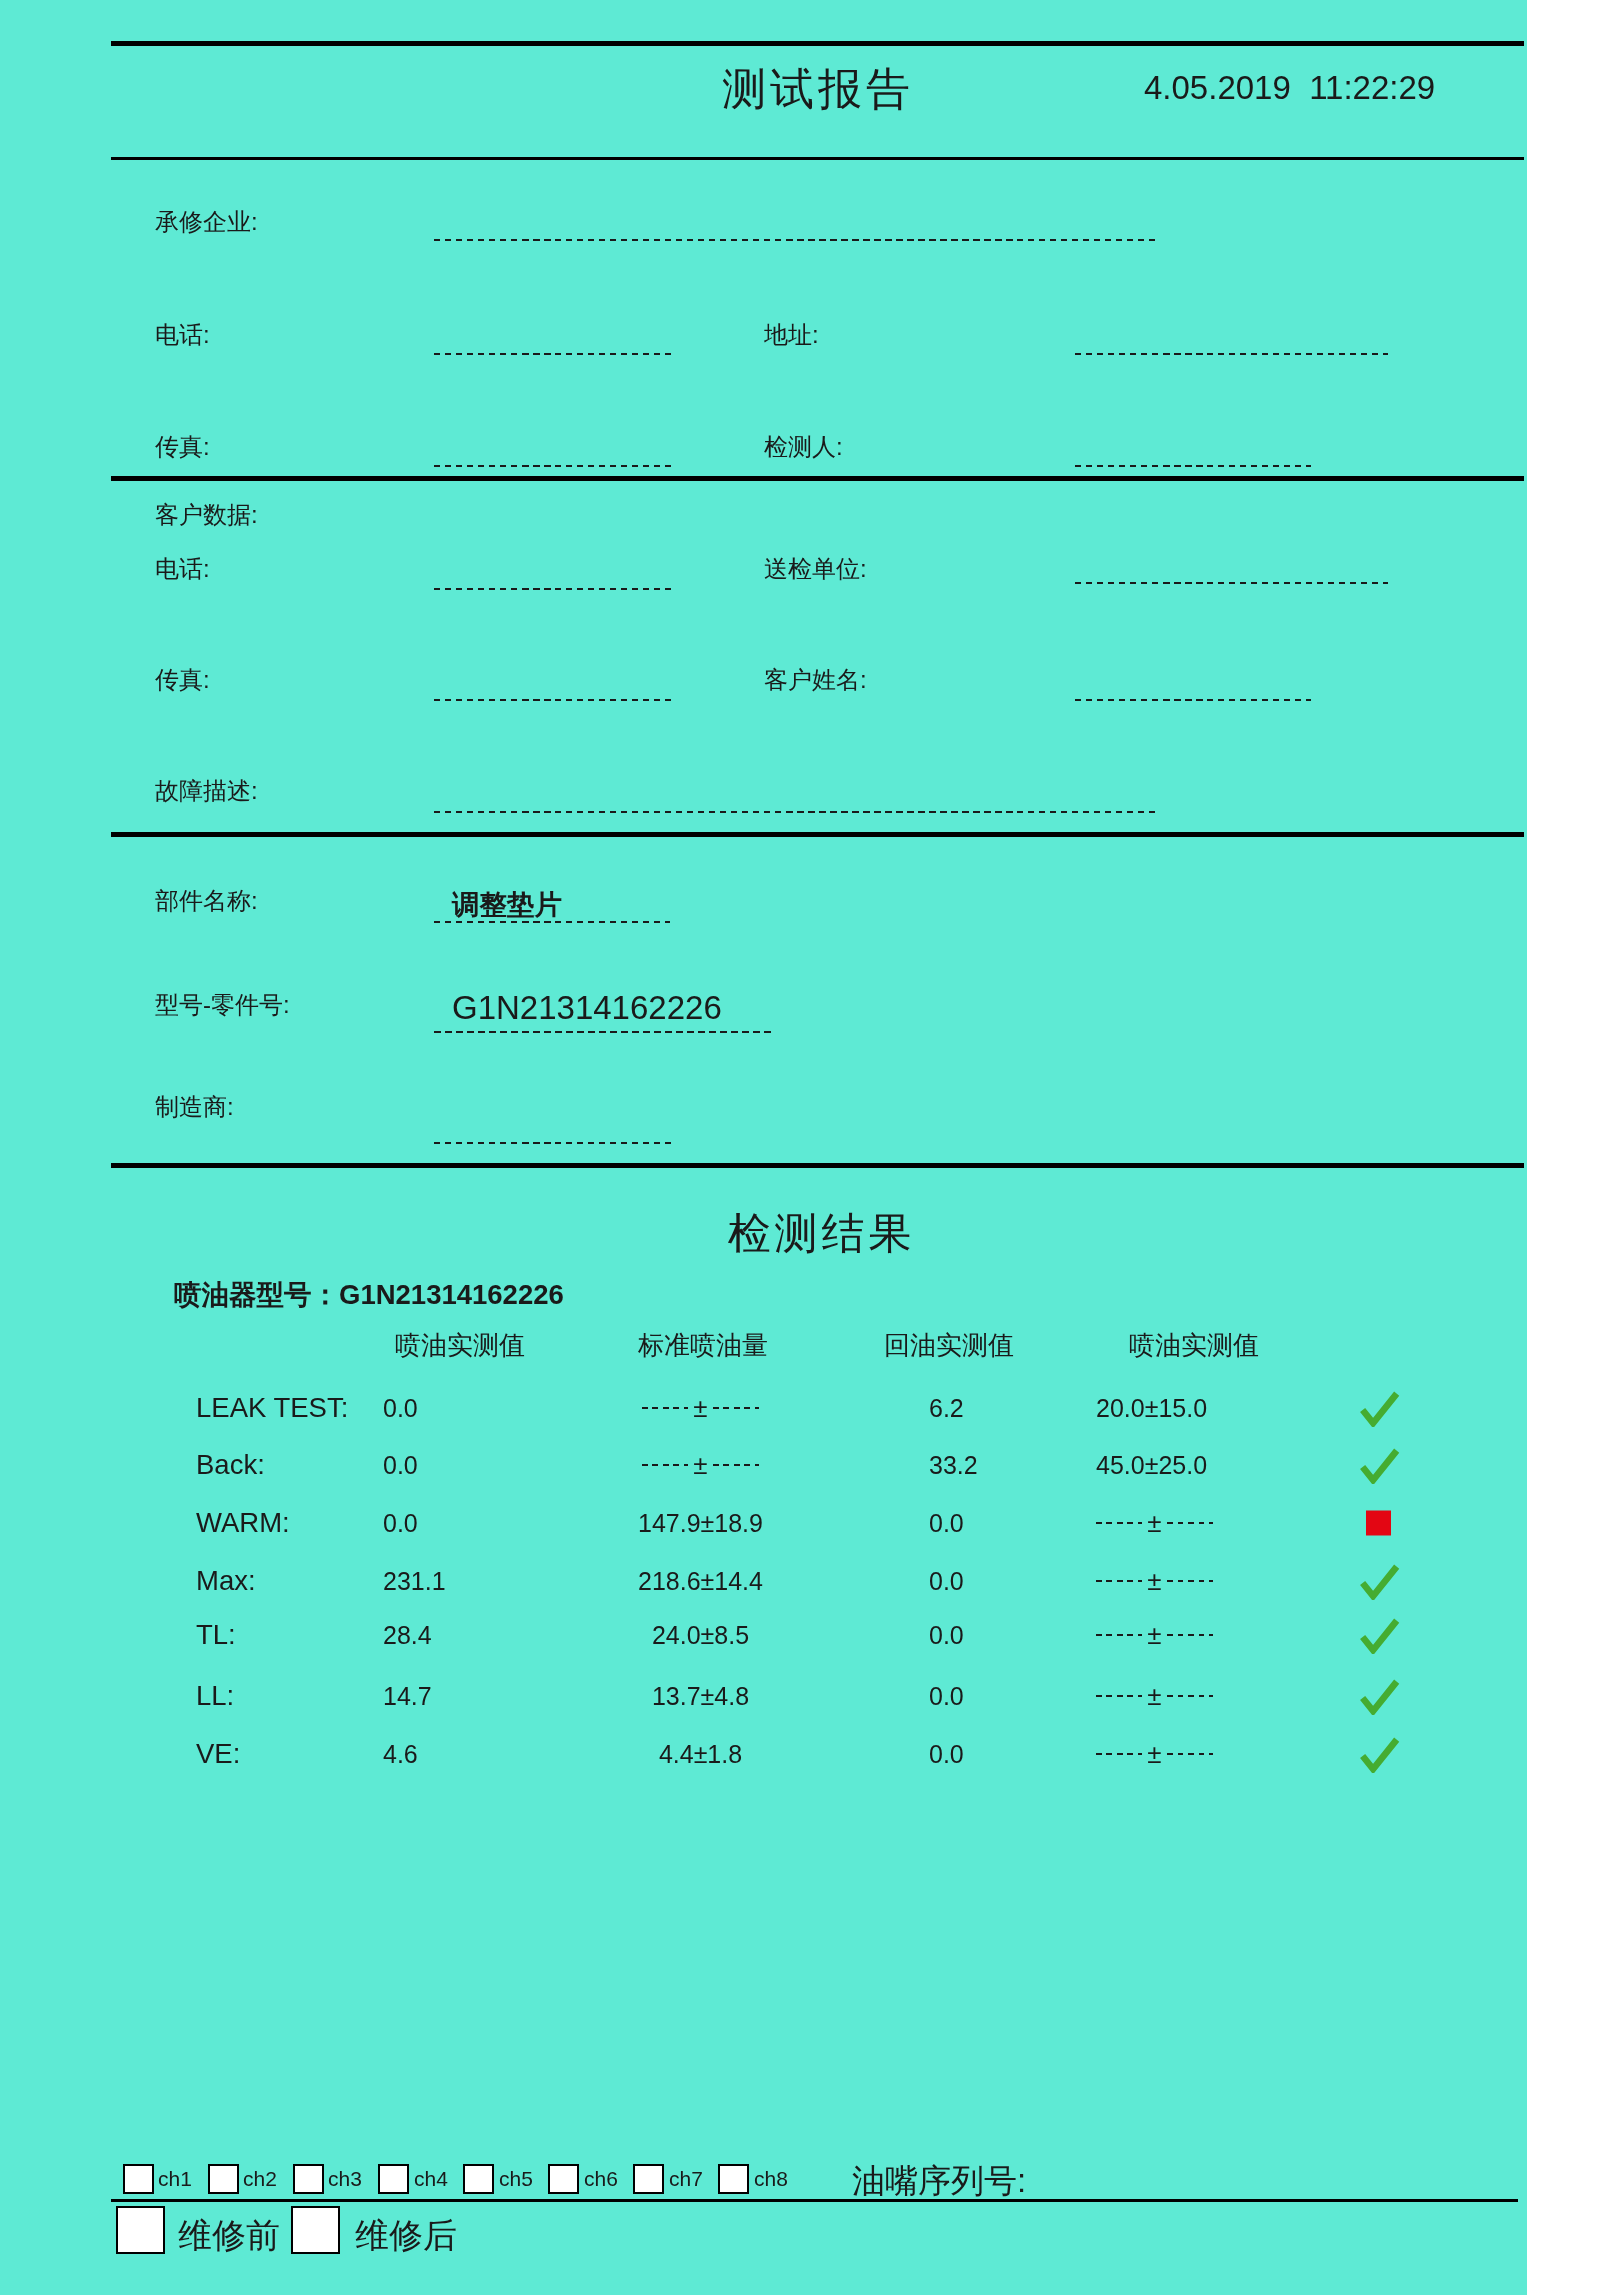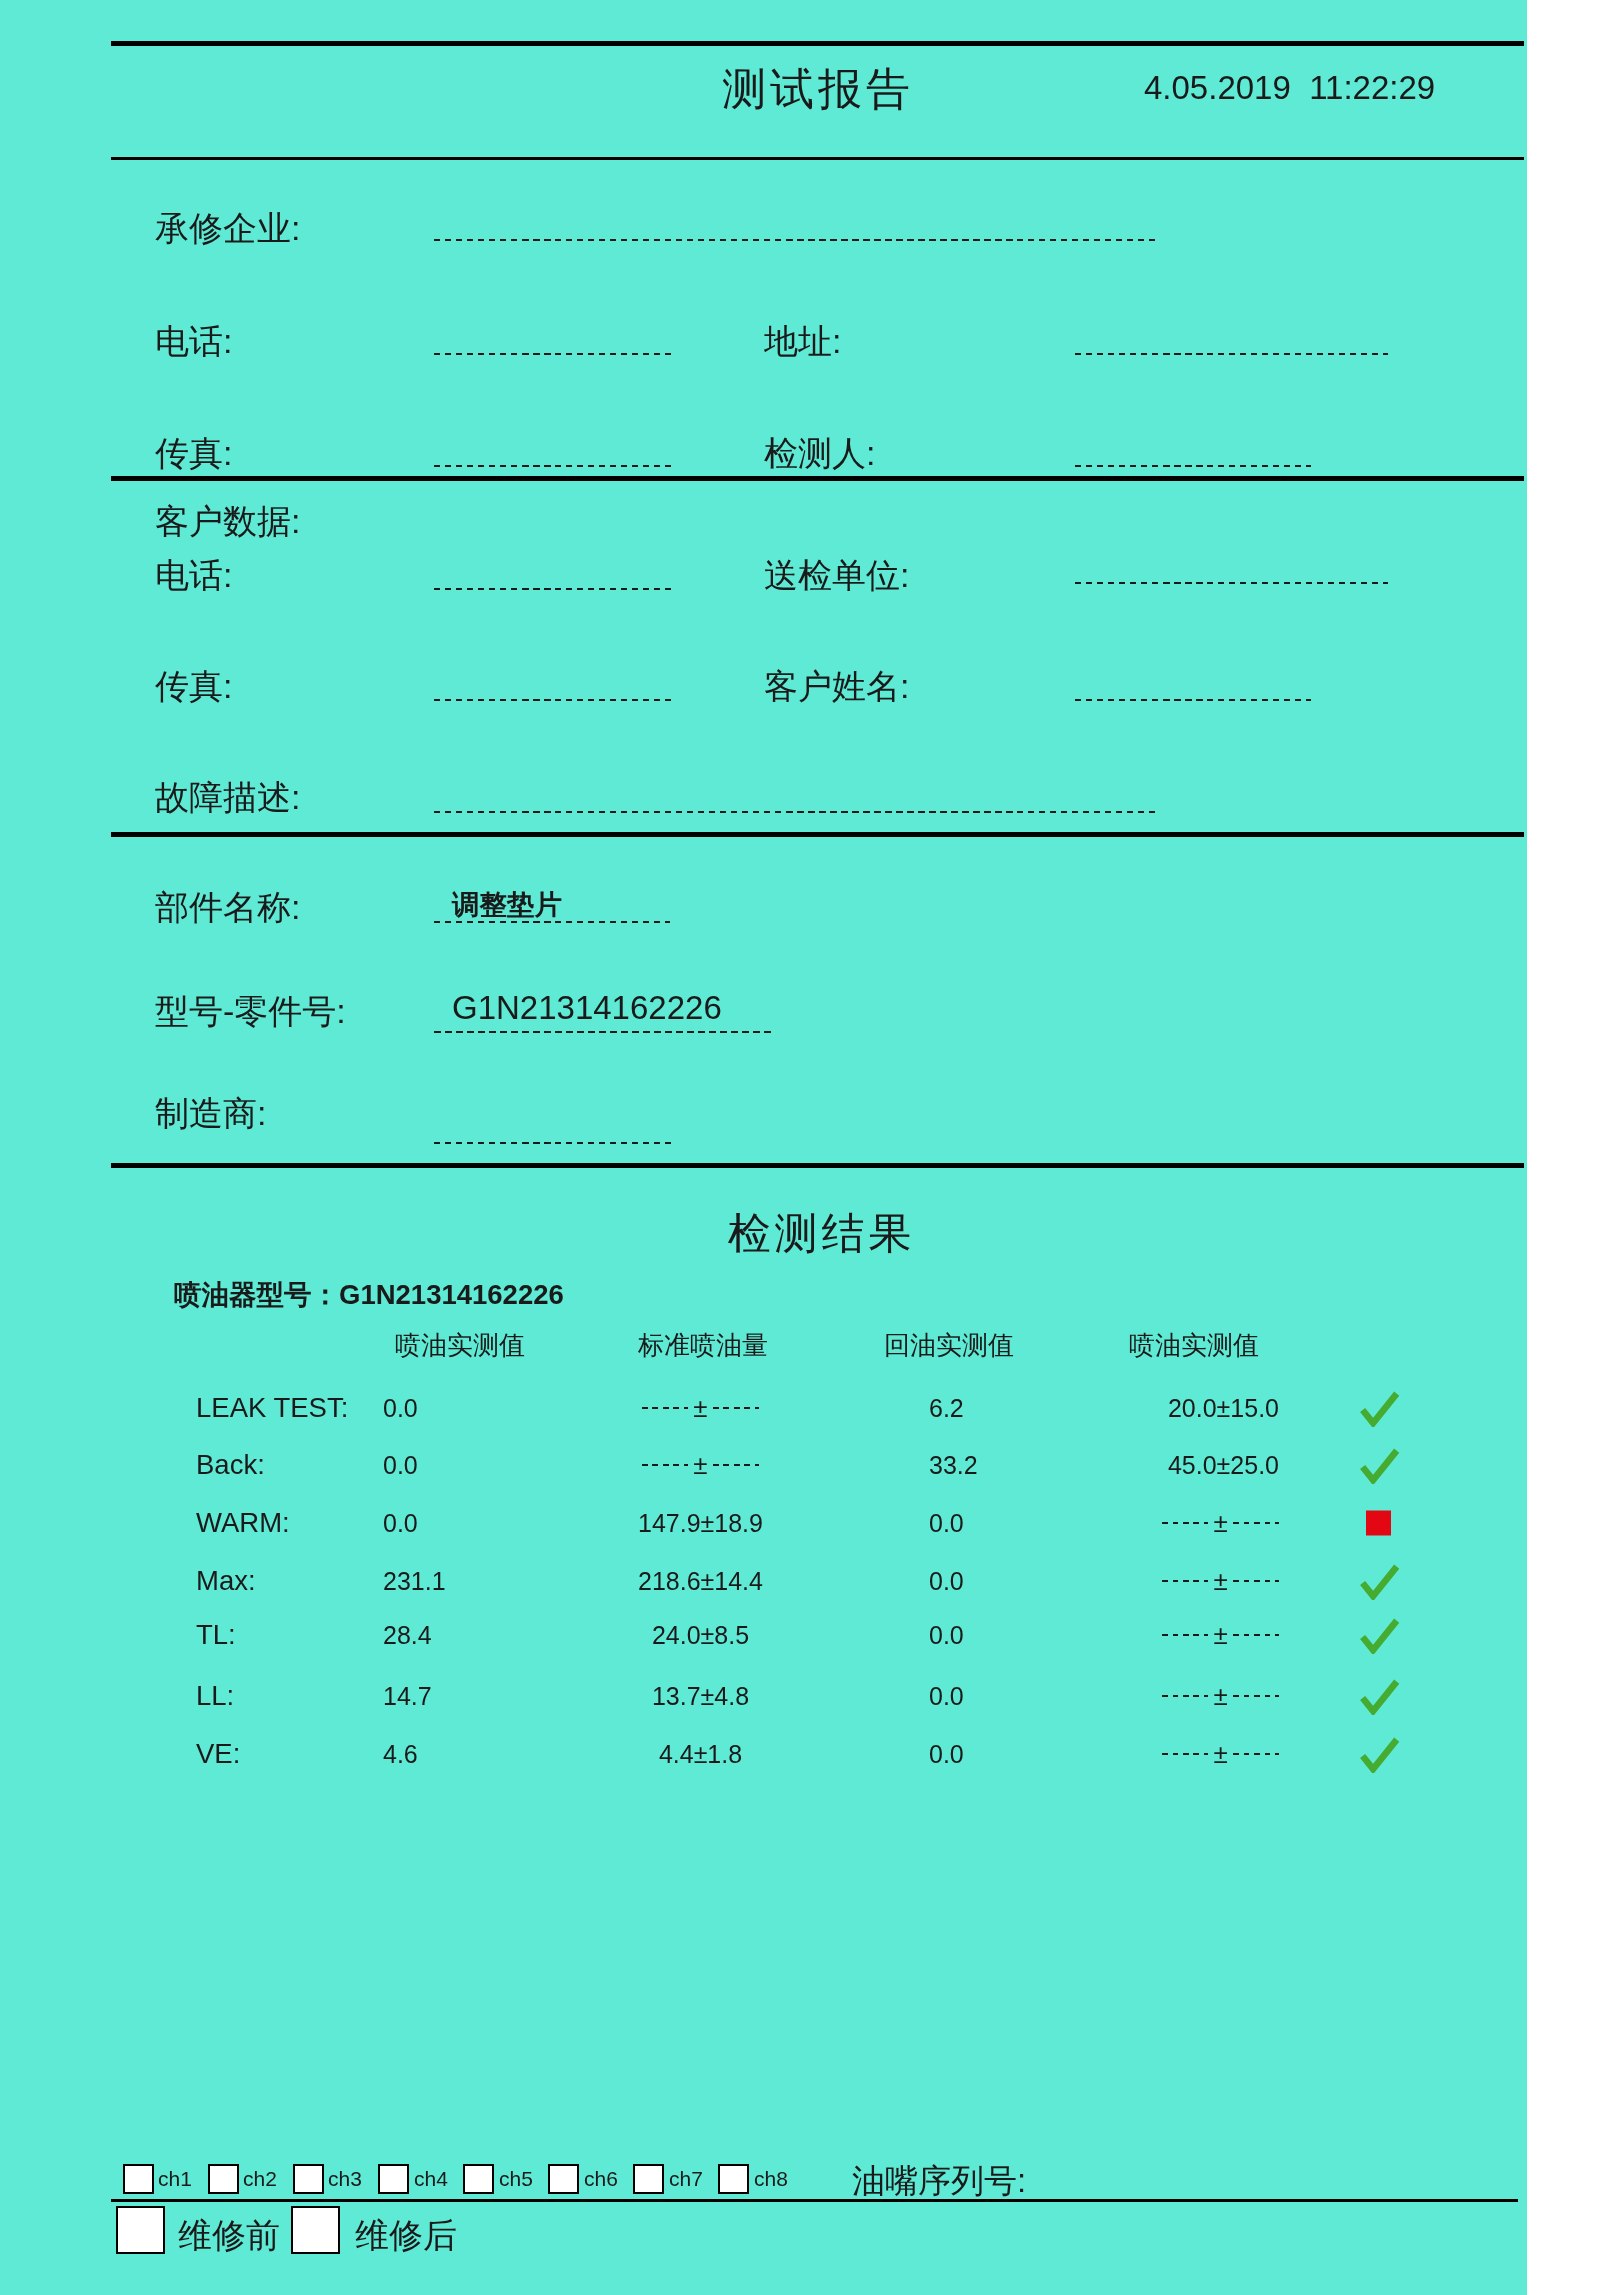--- a/index.html
+++ b/index.html
@@ -1,37 +1,37 @@
 <!DOCTYPE html>
 <html style="font-size:10.5px"><head>
 <meta charset="utf-8">
 <style>
   html,body{margin:0;padding:0;background:#fff;}
   #page{position:relative;width:1527px;height:2295px;background:#5eead4;overflow:hidden;
         font-family:"Liberation Sans","DejaVu Sans",sans-serif;color:#1a1a1a;}
   .hline{position:absolute;left:111px;width:1413px;background:#000;}
   .dots{position:absolute;height:2px;
         background:repeating-linear-gradient(90deg,#1a1a1a 0 6.5px,transparent 6.5px 11px);}
-  .lbl{position:absolute;font-size:34px;white-space:nowrap;}
+  .lbl{position:absolute;font-size:24px;white-space:nowrap;}
   .small-bold{font-size:27.5px;font-weight:bold;}
   .doc-title{position:absolute;left:589px;width:458px;top:60px;text-align:center;
              font-size:44px;letter-spacing:3.9px;white-space:nowrap;}
   .doc-date{position:absolute;left:1144px;top:69px;font-size:33px;white-space:pre;}
   .results-title{position:absolute;left:550px;width:543px;top:1205px;text-align:center;
                  font-size:43px;letter-spacing:3.9px;white-space:nowrap;}
   .inj-line{position:absolute;left:174px;top:1277px;font-size:27.5px;font-weight:bold;white-space:nowrap;}
   .col-head{position:absolute;top:1328px;width:196px;text-align:center;font-size:26px;white-space:nowrap;}
   .trow{position:absolute;left:0;width:1623px;height:38px;}
   .trow>span,.trow>div{position:absolute;top:50%;transform:translateY(-50%);}
   .c-label{left:196px;font-size:27.5px;white-space:nowrap;}
   .cv{font-size:25px;white-space:nowrap;}
   .c1{left:383px;}
   .c2{left:609px;width:183px;display:flex;justify-content:center;}
   .c3{left:929px;}
-  .c4{left:1096px;width:183px;display:flex;justify-content:flex-end;}
+  .c4{left:1096px;width:183px;display:flex;justify-content:flex-start;}
   .c-status{left:1347px;width:63px;display:flex;justify-content:center;align-items:center;}
   .ph{display:flex;align-items:center;gap:5.2px;}
   .ph .seg{width:46px;height:2px;
            background:repeating-linear-gradient(90deg,#1a1a1a 0 5.9px,transparent 5.9px 10.5px);}
   .ph .pm{font-size:26px;line-height:1;}
   .fail-square{width:25px;height:25px;}
   .chk-box{position:absolute;width:31px;height:30px;border:2px solid #000;background:#fff;box-sizing:border-box;}
   .chk-label{position:absolute;top:2167px;font-size:21px;white-space:nowrap;}
   .big-box{position:absolute;top:2206px;width:49px;height:48px;border:2px solid #000;background:#fff;box-sizing:border-box;}
   .big-label{position:absolute;top:2213px;font-size:34px;white-space:nowrap;}

